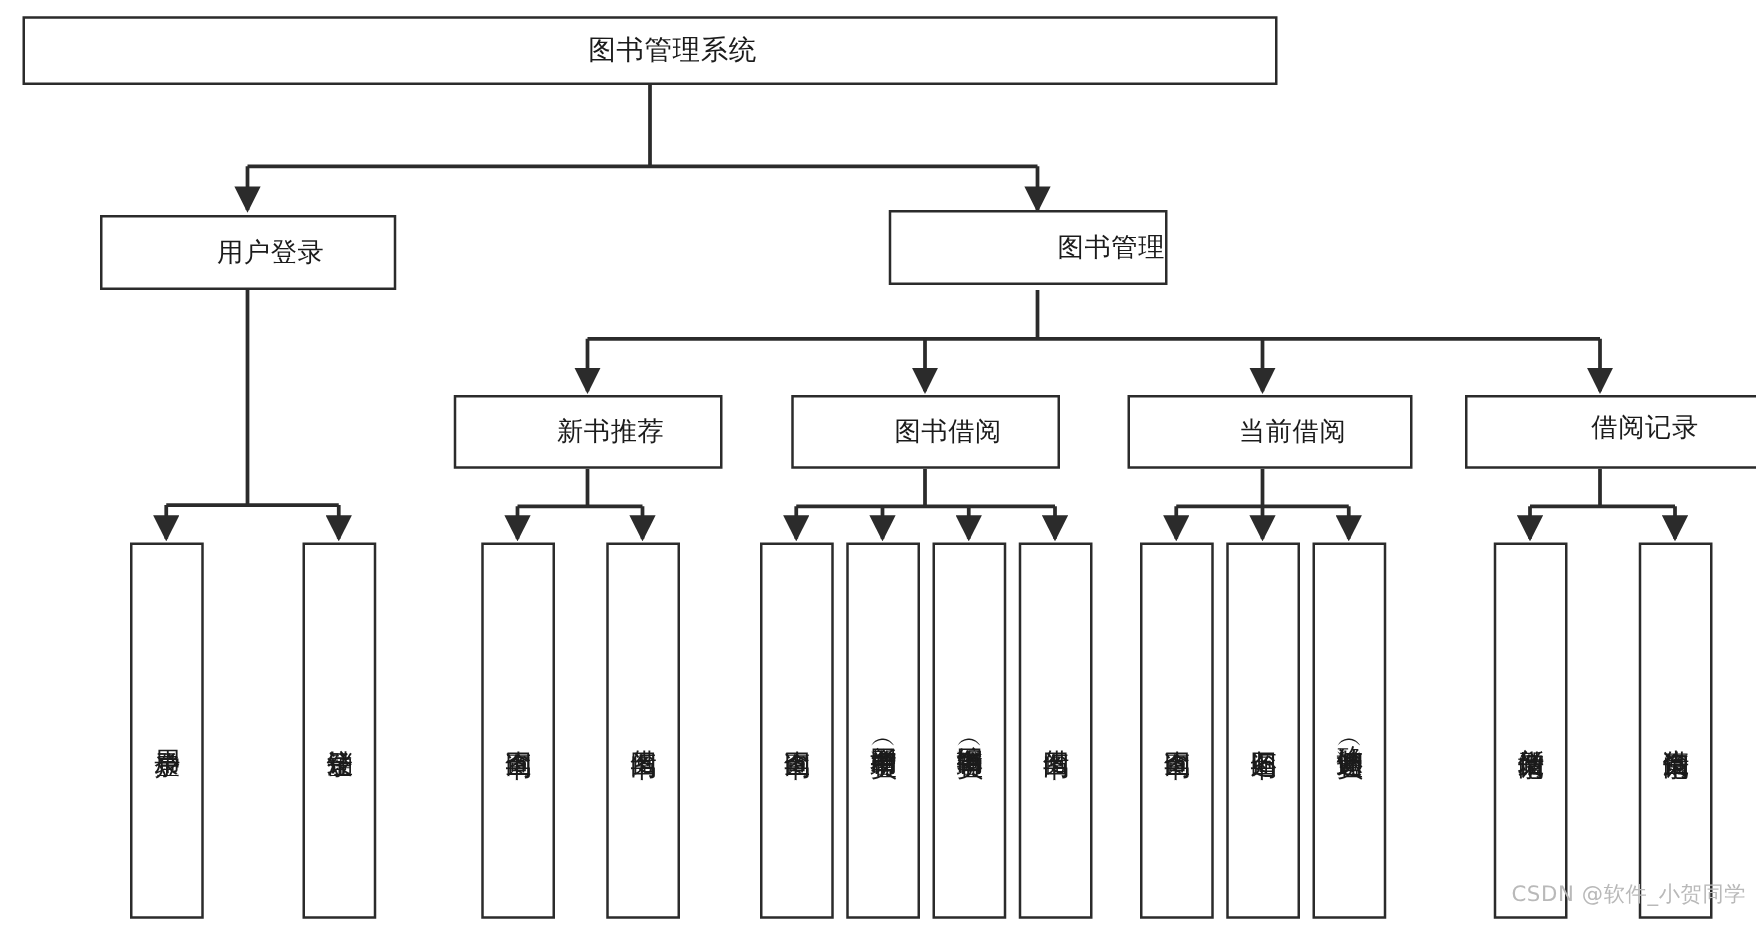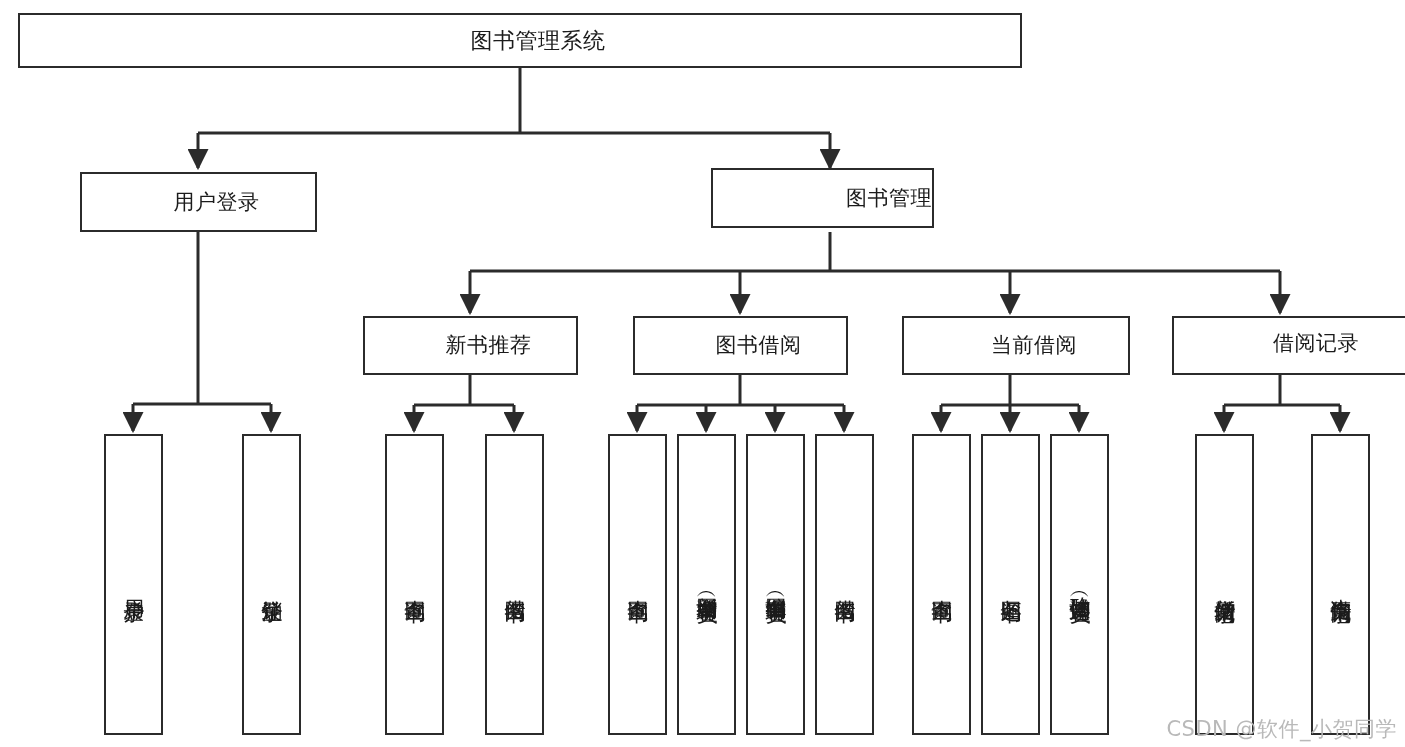--- a/index.html
+++ b/index.html
@@ -65,22 +65,22 @@
     text-orientation: upright;
     font-size: 21px;
     line-height: 1.18;
     letter-spacing: 1px;
     white-space: pre-line;
     max-height: 100%;
   }
   #watermark {
     position: absolute;
     right: 8px;
-    bottom: 4px;
-    font-size: 21px;
+    bottom: 20px;
+    font-size: 17px;
     color: #b9b9b9;
     letter-spacing: 0.5px;
     white-space: nowrap;
   }
 </style>
 </head>
 <body>
 
 <div id="canvas">
 

